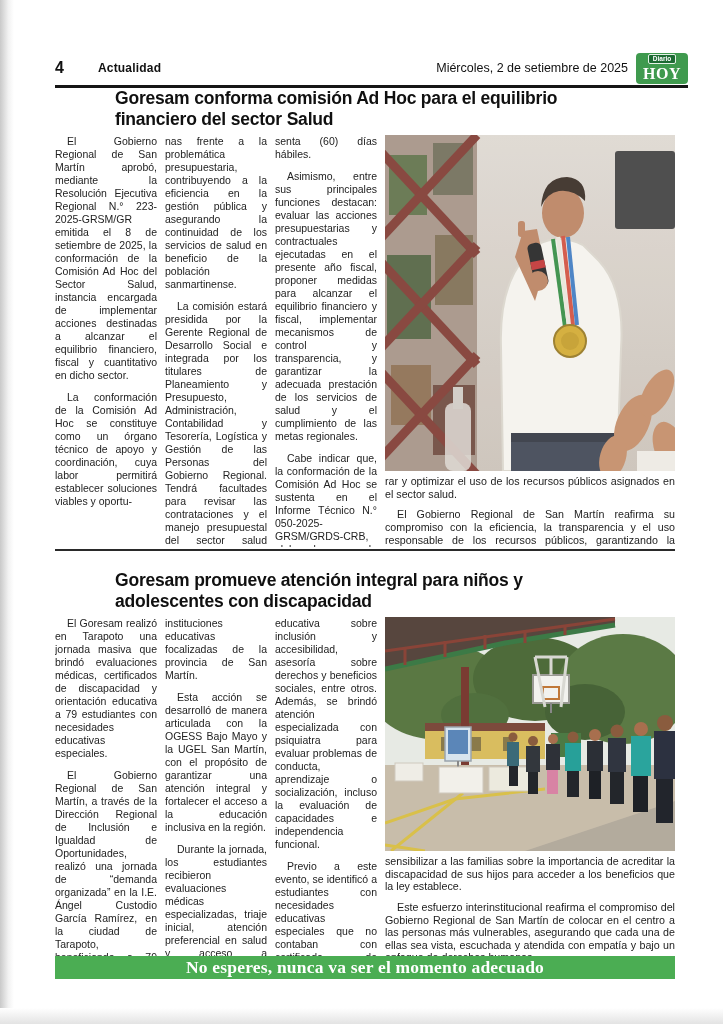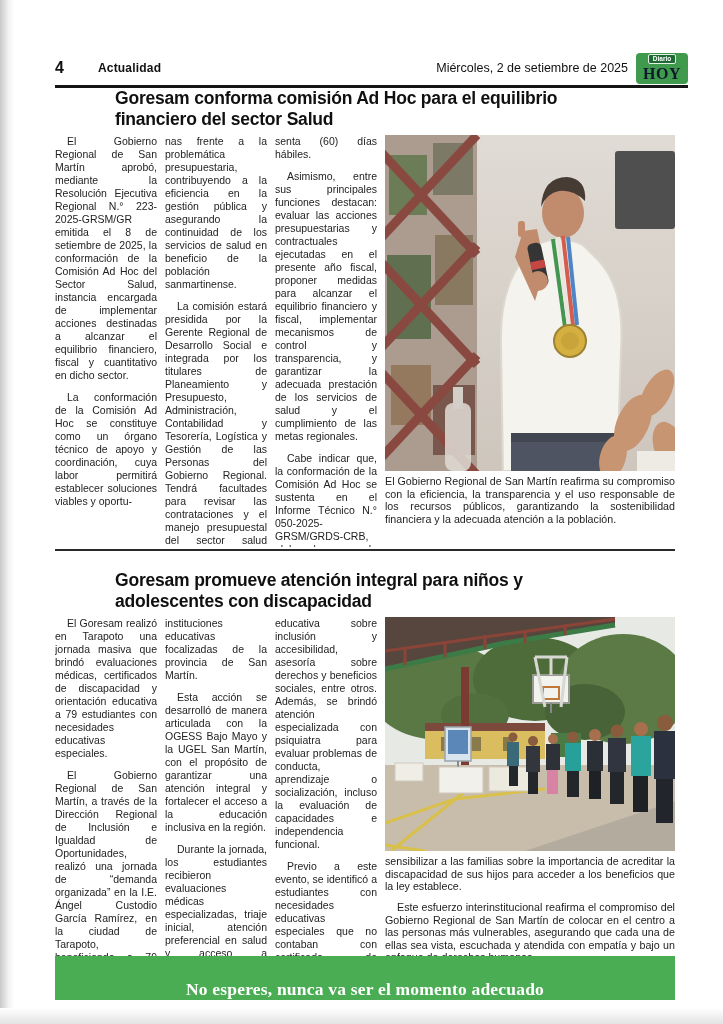--- a/index.html
+++ b/index.html
@@ -9,21 +9,21 @@
   .page{position:absolute;left:0;top:0;width:723px;height:1024px;}
 
   
   .header{position:absolute;left:55px;top:52px;width:633px;height:32px;display:flex;align-items:center;}
   .pgnum{font-size:16px;font-weight:bold;color:#111;}
   .section{font-size:12px;font-weight:bold;color:#111;margin-left:34px;letter-spacing:.2px;}
   .spacer{flex:1;}
   .date{font-size:12.5px;color:#111;margin-right:8px;}
   .logo{width:52px;height:31px;border-radius:4px;display:flex;flex-direction:column;align-items:center;justify-content:flex-start;box-sizing:border-box;padding-top:1px;}
   .logo-top{font-size:6.5px;font-weight:bold;color:#fff;background:#1d6b33;border:1px solid #e6f2e8;border-radius:2px;padding:0 4px;line-height:8px;}
-  .logo-main{font-size:16px;font-weight:bold;color:#0f172a;letter-spacing:.5px;line-height:19px;font-family:"Liberation Serif",serif;}
+  .logo-main{font-size:16px;font-weight:bold;color:#ffffff;letter-spacing:.5px;line-height:19px;font-family:"Liberation Serif",serif;}
   .header-rule{position:absolute;left:55px;top:85px;width:633px;height:3px;background:#151515;}
 
   
   .article{position:absolute;left:55px;width:620px;}
   .article h1{margin:0 auto 6px auto;font-size:17.5px;line-height:1.18;font-weight:bold;color:#101010;max-width:500px;letter-spacing:-.2px;}
   .art-body{display:flex;gap:8px;align-items:flex-start;overflow:hidden;}
   .col{width:102px;flex:0 0 102px;}
   .col p{margin:0 0 9px 0;font-size:10.5px;line-height:13px;text-align:justify;text-indent:12px;color:#222;hyphens:auto;overflow-wrap:break-word;}
   .col.cont p:first-child{text-indent:0;}
   .photo-col{width:290px;flex:0 0 290px;}
@@ -32,21 +32,21 @@
   .below p{margin:0 0 8px 0;font-size:10.7px;line-height:12.6px;text-align:justify;text-indent:12px;color:#222;}
   .below p:first-child{text-indent:0;margin-top:4px;}
 
   #article1{top:88px;height:460px;}
   #article1 .art-body{height:412px;}
   .article-divider{position:absolute;left:55px;top:549px;width:620px;height:2px;background:#2a2a2a;}
   #article2{top:570px;height:402px;}
   #article2 .art-body{height:350px;}
 
   
-  .banner{position:absolute;left:55px;top:956px;width:620px;height:44px;display:flex;align-items:flex-end;justify-content:center;}
+  .banner{position:absolute;left:55px;top:956px;width:620px;height:23px;display:flex;align-items:center;justify-content:center;}
   .banner span{color:#ffffff;font-family:"Liberation Serif",serif;font-weight:bold;font-size:17.5px;letter-spacing:.2px;}
 </style>
 </head>
 <body>
 
 <div class="page">
   <div class="scan-edge-left"></div>
   <div class="scan-edge-bottom"></div>
 
   <div class="header">
@@ -140,20 +140,21 @@
               <ellipse cx="248" cy="288" rx="16" ry="30" transform="rotate(24 248 288)"></ellipse>
               <ellipse cx="272" cy="258" rx="13" ry="26" transform="rotate(30 272 258)"></ellipse>
               <ellipse cx="284" cy="312" rx="15" ry="26" transform="rotate(-18 284 312)"></ellipse>
               <ellipse cx="228" cy="322" rx="13" ry="22" transform="rotate(16 228 322)"></ellipse>
               <rect x="252" y="316" width="38" height="20" fill="#ece9e2"></rect>
             </g>
             <rect width="290" height="336" fill="#ffffff" opacity=".10"></rect>
           </svg>
         </figure>
         <div class="below cont">
+            <p>rar y optimizar el uso de los recursos públicos asignados en el sector salud.</p>
             <p>El Gobierno Regional de San Martín reafirma su compromiso con la eficiencia, la transparencia y el uso responsable de los recursos públicos, garantizando la sostenibilidad financiera y la adecuada atención a la población.</p>
           </div>
       </div>
     </div>
   </section>
 
   <div class="article-divider"></div>
 
   <section class="article" id="article2">
     <h1>Goresam promueve atención integral para niños y adolescentes con discapacidad</h1>

